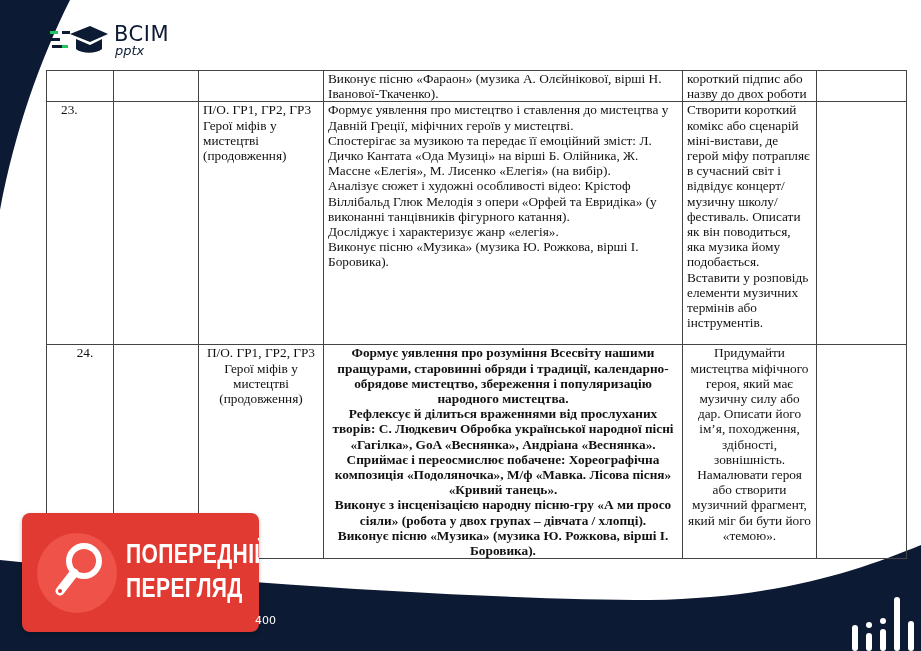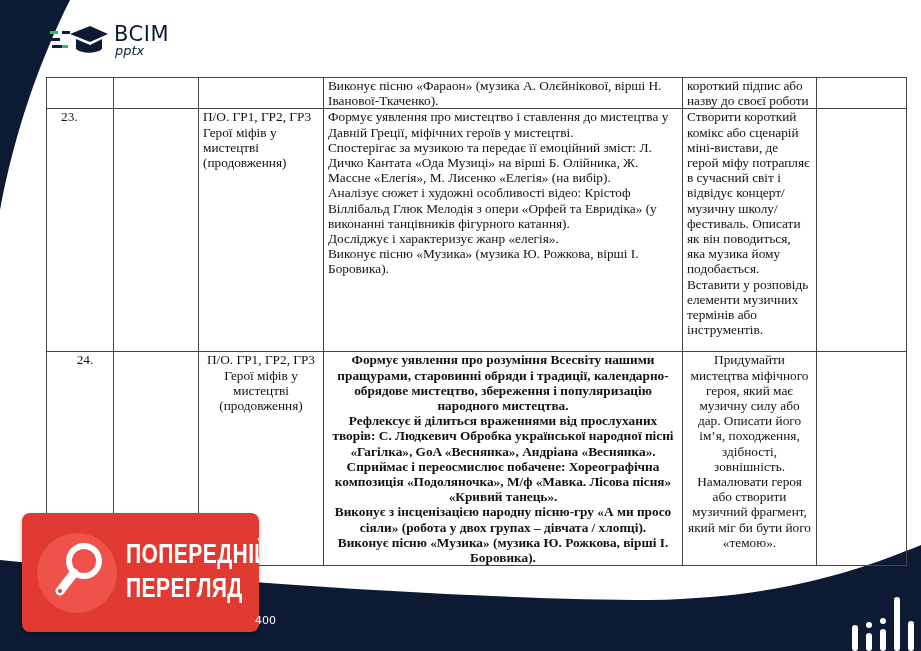--- a/index.html
+++ b/index.html
@@ -2,21 +2,21 @@
 <html><head>
 <meta charset="utf-8">
 <style>
   html, body { margin:0; padding:0; }
   body { width:921px; height:651px; position:relative; overflow:hidden; background:#ffffff; font-family:"Liberation Serif", serif; }
   .footer-wave { position:absolute; left:0; top:0; width:921px; height:651px; }
   .logo { position:absolute; left:48px; top:22px; display:flex; align-items:center; gap:6px; }
   .logo-text { display:flex; flex-direction:column; line-height:1; }
   .logo-brand { font-family:"DejaVu Sans", sans-serif; font-size:21px; color:#0c1a33; letter-spacing:0.5px; }
   .logo-sub { font-family:"DejaVu Sans", sans-serif; font-size:13px; color:#0c1a33; margin-top:-1px; margin-left:1px;font-style:italic; }
-  table.doc { position:absolute; left:46px; top:77px; border-collapse:collapse; font-size:13.3px; line-height:15.2px; color:#111; }
+  table.doc { position:absolute; left:46px; top:70px; border-collapse:collapse; font-size:13.3px; line-height:15.2px; color:#111; }
   table.doc td { border:1px solid #444; vertical-align:top; padding:0 4px; }
   .c1 { width:48px; padding-left:14px !important; }
   .c2 { width:76px; }
   .c3 { width:116px; }
   .c4 { width:350px; }
   .c5 { width:125px; }
   .c6 { width:81px; }
   .preview { position:absolute; left:22px; top:513px; width:237px; height:119px; background:#e03a33; border-radius:8px; box-shadow:0 2px 4px rgba(0,0,0,0.25); overflow:hidden; }
   .preview-circle { position:absolute; left:15px; top:20px; width:80px; height:80px; border-radius:50%; background:#ee5248; }
   .preview-text { position:absolute; left:104px; top:24px; font-family:"Liberation Sans", sans-serif; font-weight:bold; color:#fff; font-size:27px; line-height:34px; letter-spacing:0.5px; transform:scaleX(0.78); transform-origin:0 0; white-space:nowrap; }
@@ -47,21 +47,21 @@
   </div>
 </div>
 
 <table class="doc">
   <tbody>
       <tr style="height:30px;">
     <td class="c1"></td>
     <td class="c2"></td>
     <td class="c3"></td>
     <td class="c4">Виконує пісню «Фараон» (музика А. Олєйнікової, вірші Н.  Іванової-Ткаченко).</td>
-    <td class="c5">короткий підпис або назву до своєї роботи</td>
+    <td class="c5">короткий підпис або назву до двох роботи</td>
     <td class="c6"></td>
   </tr>
   <tr style="height:243px;">
     <td class="c1">23.</td>
     <td class="c2"></td>
     <td class="c3">П/О. ГР1, ГР2, ГР3 Герої міфів у мистецтві (продовження)</td>
     <td class="c4" style="white-space:pre-line;font-family:Liberation Serif, serif;">Формує уявлення про мистецтво і ставлення до мистецтва у Давній Греції, міфічних героїв у мистецтві.
 Спостерігає за музикою та передає її емоційний зміст: Л. Дичко Кантата «Ода Музиці» на вірші Б. Олійника, Ж. Массне «Елегія», М. Лисенко «Елегія» (на вибір).
 Аналізує сюжет і художні особливості відео: Крістоф Віллібальд Глюк Мелодія з опери «Орфей та Евридіка» (у виконанні танцівників фігурного катання).
 Досліджує і характеризує жанр «елегія».

